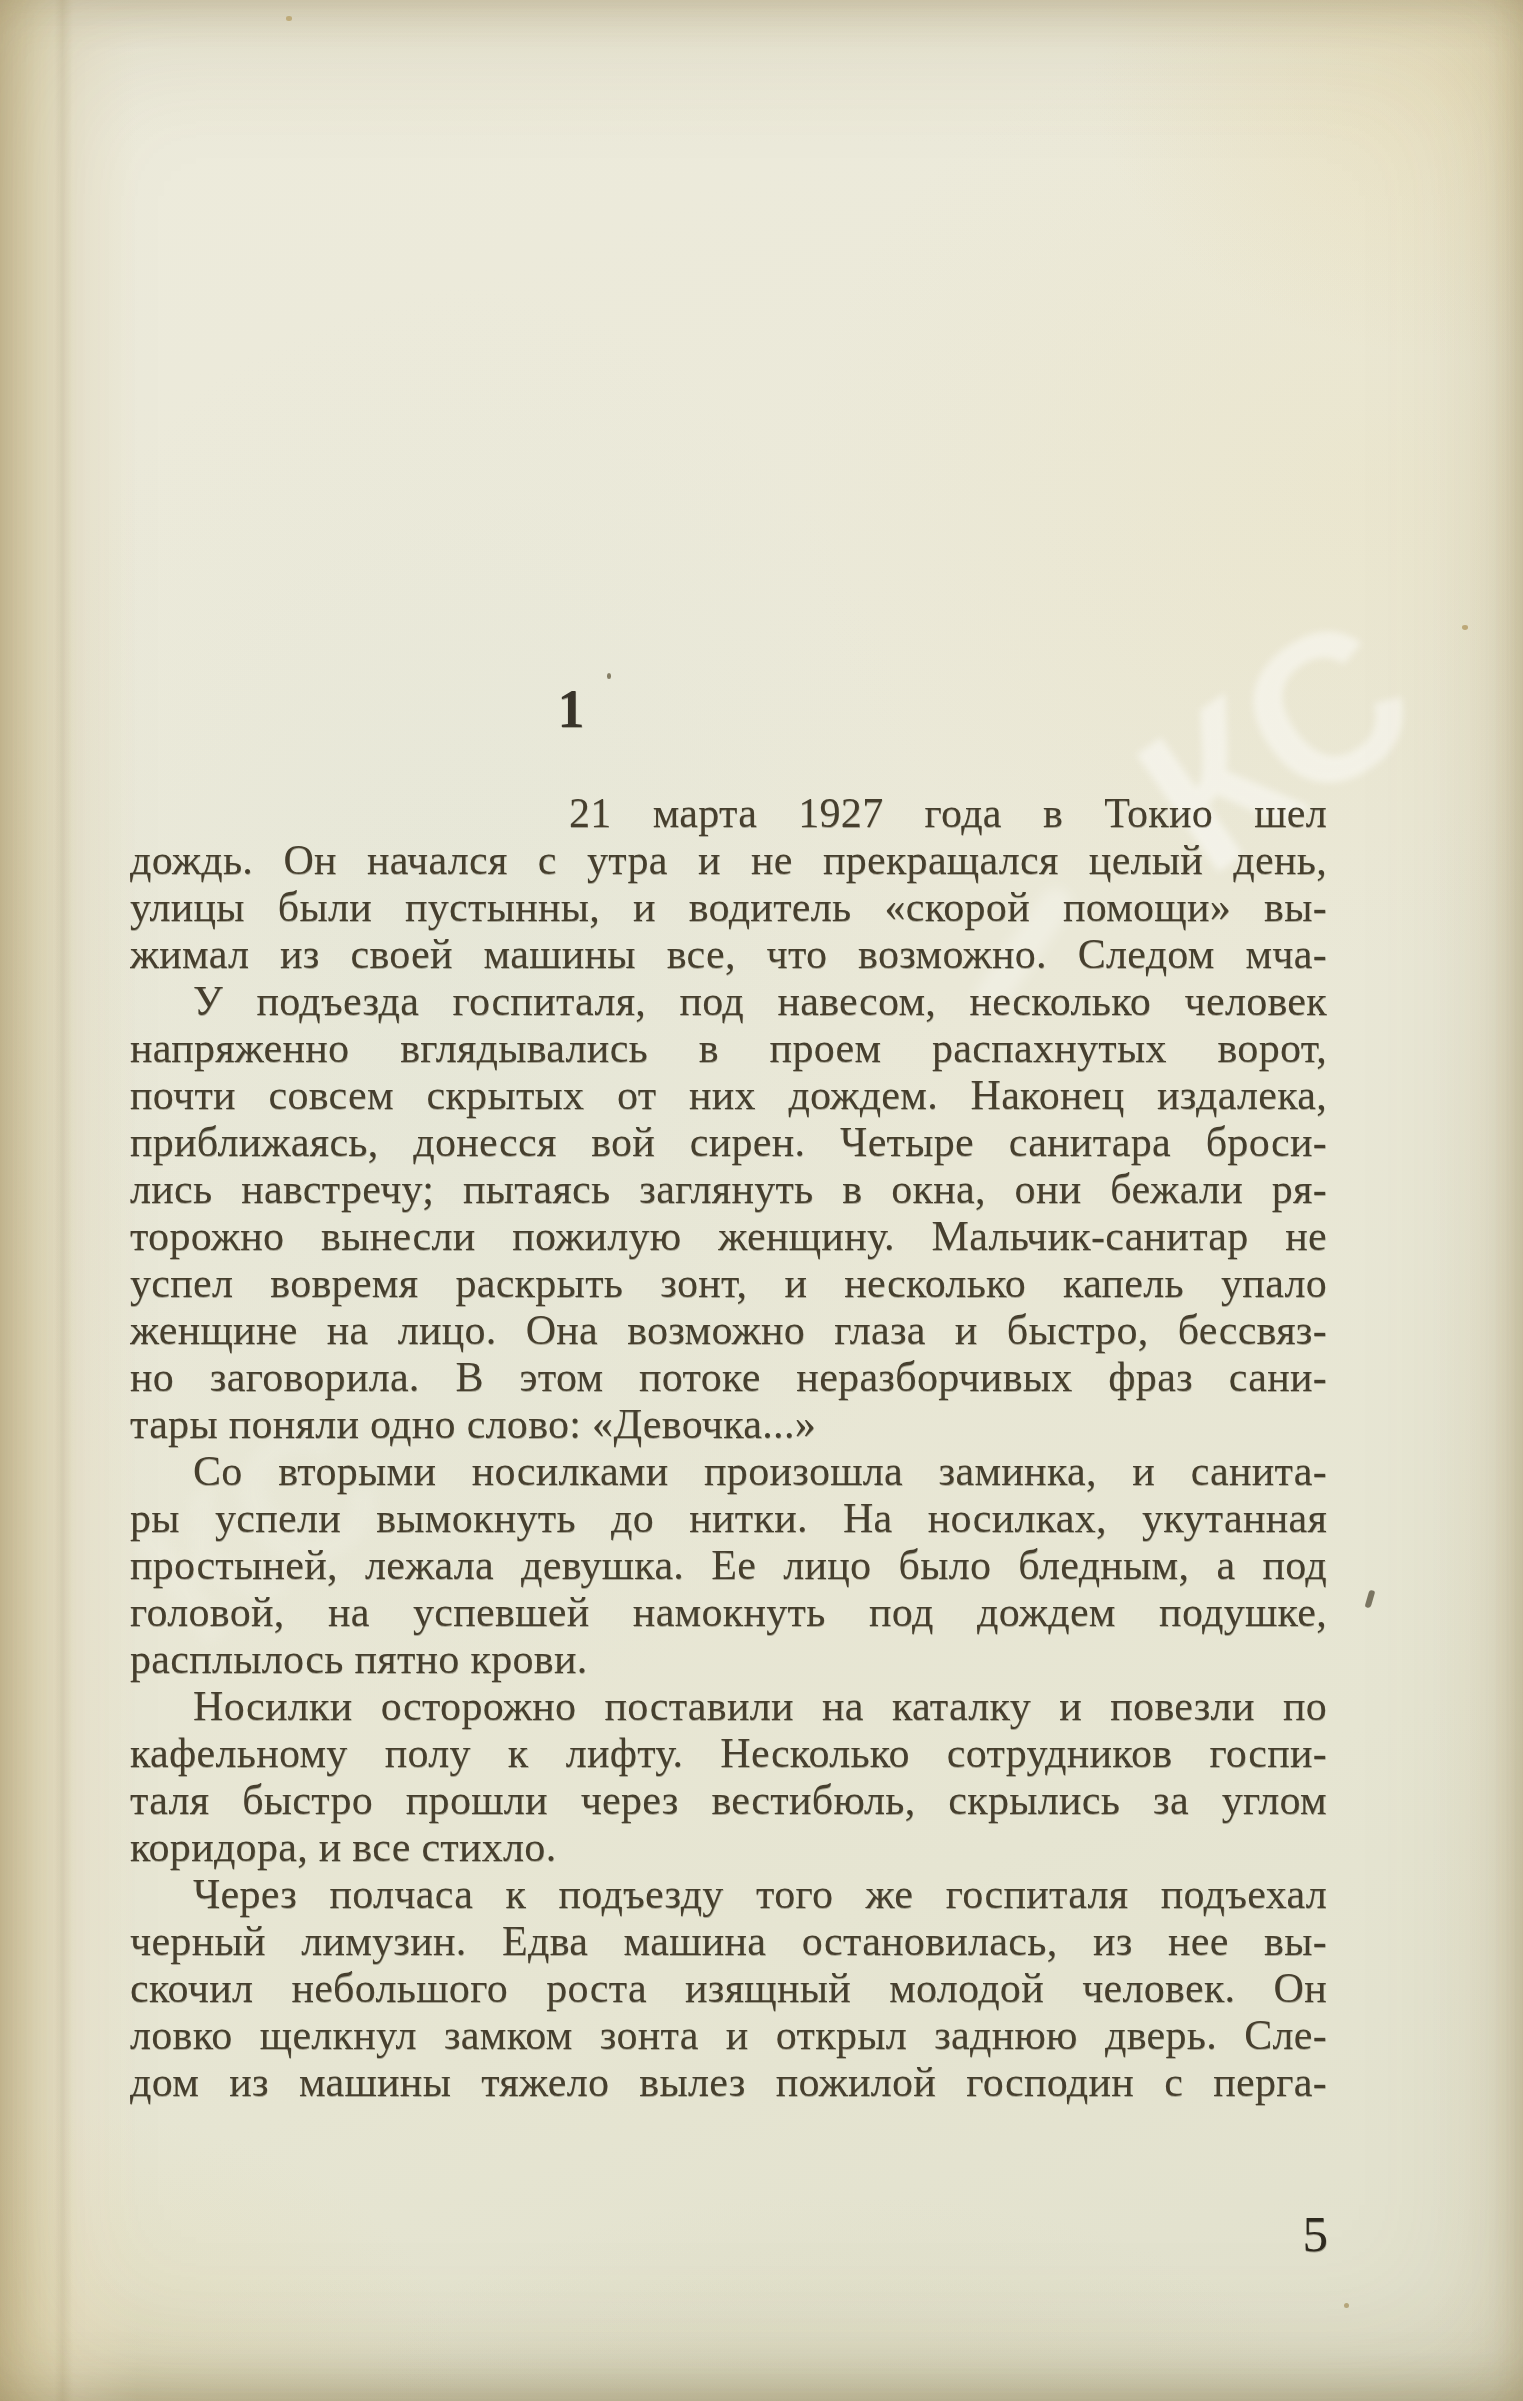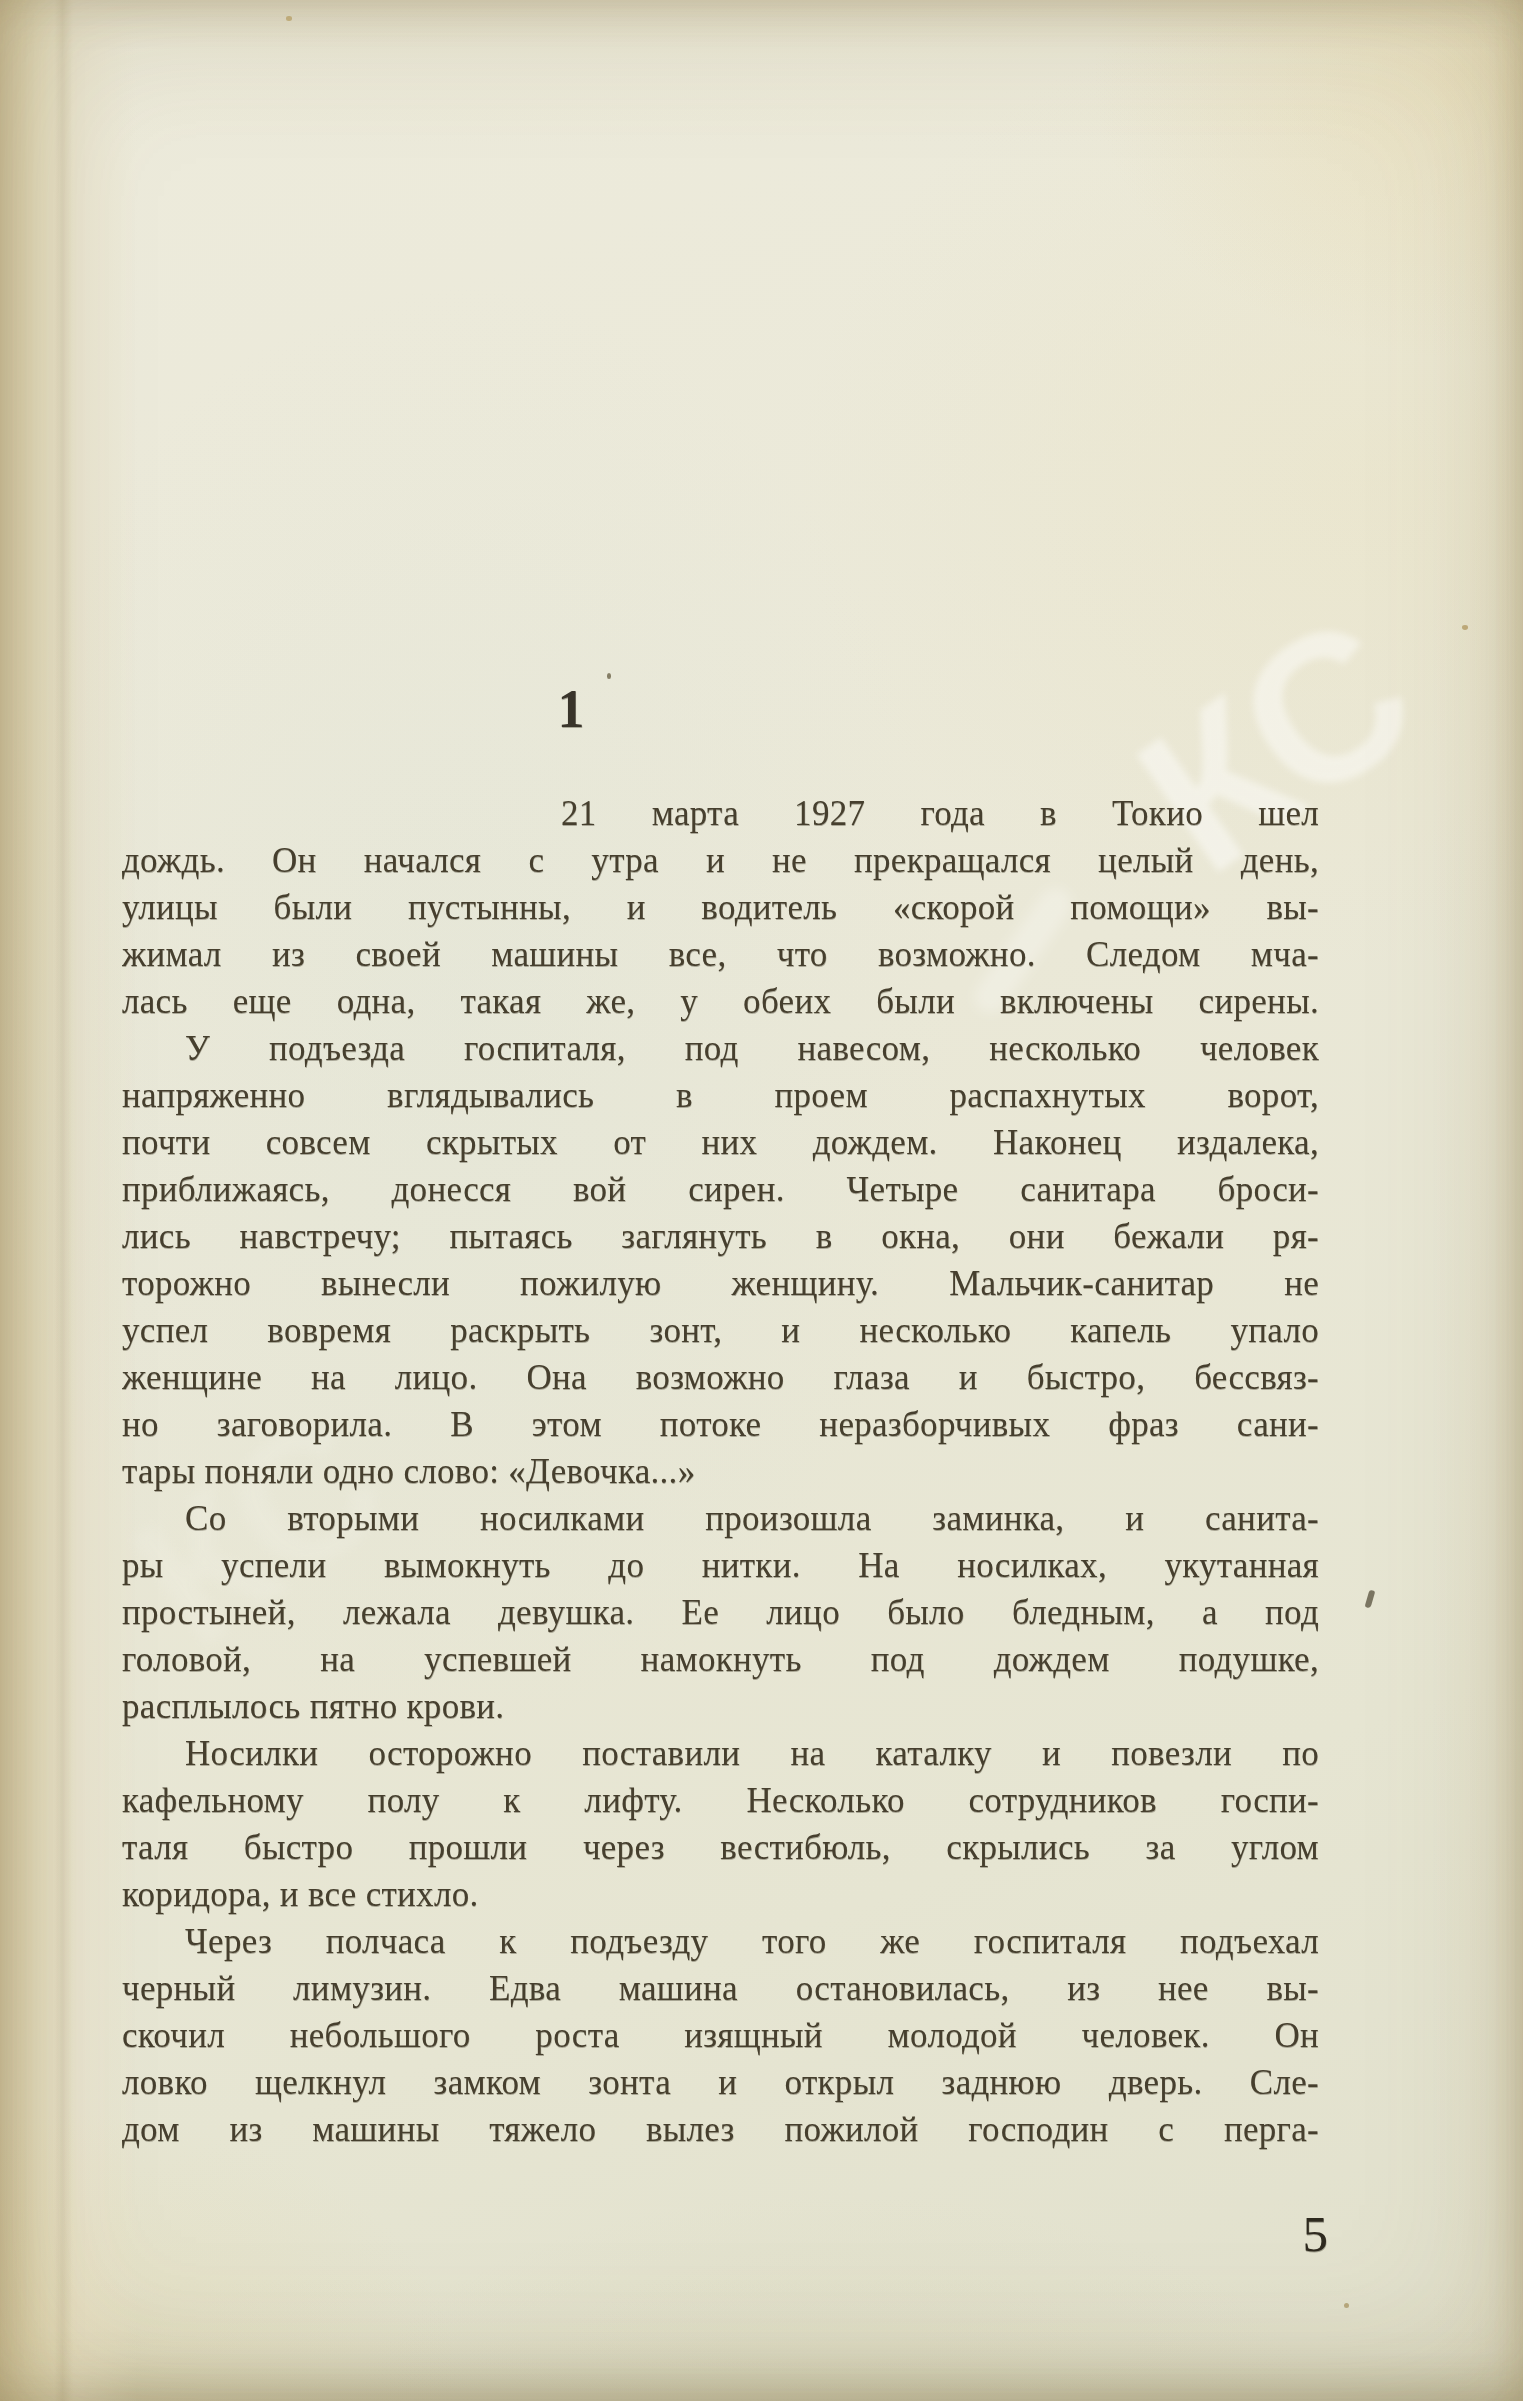--- a/index.html
+++ b/index.html
@@ -50,22 +50,22 @@
     transform:rotate(35deg);filter:blur(5.7px);
   }
   .chapter{
     position:absolute;left:551px;top:681px;width:40px;
     text-align:center;
     font-weight:700;font-size:54px;line-height:1.05;
     color:var(--heading-ink,#39342a);
     text-shadow:0.4px 0.6px 0.5px rgba(50,45,30,0.35);
   }
   .text-block{
-    position:absolute;left:122px;top:790px;width:1197px;
-    font-size:35px;line-height:47px;letter-spacing:0.3px;
+    position:absolute;left:130px;top:790px;width:1197px;
+    font-size:42px;line-height:47px;letter-spacing:0.3px;
     color:var(--ink,#463f2e);
     text-shadow:0.3px 0.5px 0.4px rgba(62,56,40,0.36);
   }
   .line{
     height:47px;
     white-space:nowrap;overflow:hidden;
     text-align:justify;
     text-align-last:justify;
   }
   .line.ragged{text-align-last:left;}
@@ -109,21 +109,20 @@
   <div class="wm-bar"></div>
   <div class="wm wm-faint"><span>КС</span></div>
 
   <div class="chapter">1</div>
 
   <div class="text-block" id="text-block">
       <div class="line ind-d">21 марта 1927 года в Токио шел</div>
       <div class="line">дождь. Он начался с утра и не прекращался целый день,</div>
       <div class="line">улицы были пустынны, и водитель «скорой помощи» вы-</div>
       <div class="line">жимал из своей машины все, что возможно. Следом мча-</div>
-      <div class="line">лась еще одна, такая же, у обеих были включены сирены.</div>
       <div class="line ind-n">У подъезда госпиталя, под навесом, несколько человек</div>
       <div class="line">напряженно вглядывались в проем распахнутых ворот,</div>
       <div class="line">почти совсем скрытых от них дождем. Наконец издалека,</div>
       <div class="line">приближаясь, донесся вой сирен. Четыре санитара броси-</div>
       <div class="line">лись навстречу; пытаясь заглянуть в окна, они бежали ря-</div>
       <div class="line">торожно вынесли пожилую женщину. Мальчик-санитар не</div>
       <div class="line">успел вовремя раскрыть зонт, и несколько капель упало</div>
       <div class="line">женщине на лицо. Она возможно глаза и быстро, бессвяз-</div>
       <div class="line">но заговорила. В этом потоке неразборчивых фраз сани-</div>
       <div class="line ragged">тары поняли одно слово: «Девочка...»</div>

